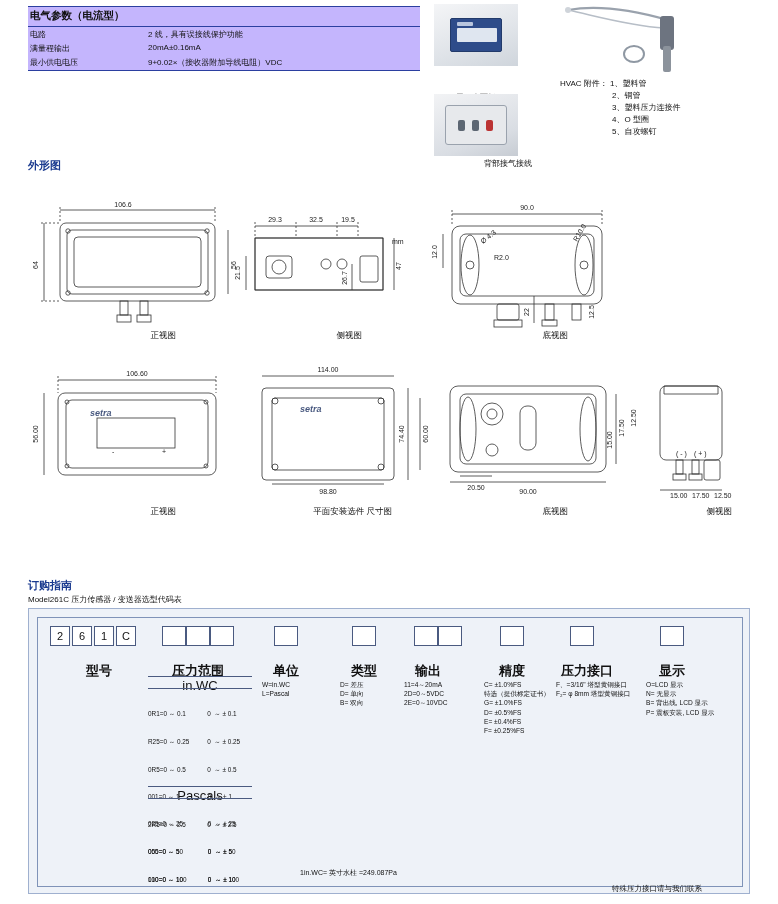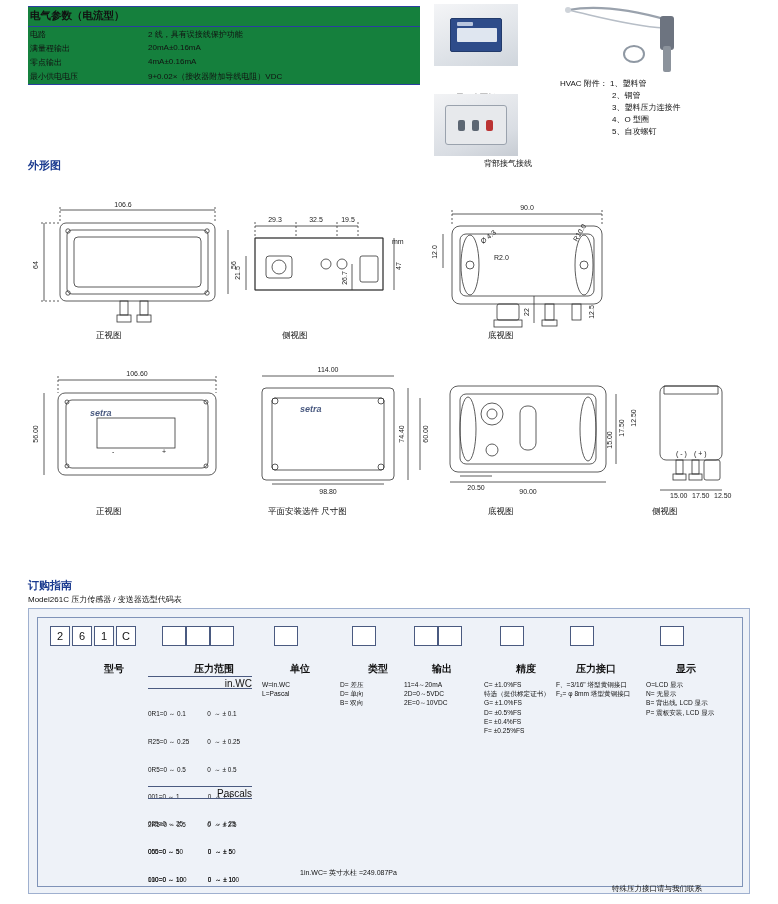--- a/index.html
+++ b/index.html
@@ -16,21 +16,21 @@
   .sec-title {
     color: #1a3a8f;
     font-weight: bold;
     font-size: 11px;
   }
   
   #elec-table {
     position:absolute; left:28px; top:6px; width:392px;
     border-top:1px solid #2b3fa0;
     border-bottom:1px solid #2b3fa0;
-    background:#15803d;
+    background:#c4b5fd;
   }
   #elec-table .title {
     font-size:10.5px; font-weight:bold; color:#111; padding:2px 2px 3px 2px;
     border-bottom:1px solid #2b3fa0;
   }
   #elec-table table { border-collapse:collapse; width:100%; }
   #elec-table td { font-size:8px; padding:1.6px 2px; vertical-align:top; color:#111;}
   #elec-table td.k { width:118px; }
   
   .photo-box {
@@ -67,42 +67,42 @@
   #photo-back .dev2 .p { position:absolute; width:7px;height:11px;background:#5c6672;border-radius:2px; top:14px;}
   #photo-back .dev2 .p1{ left:12px;} #photo-back .dev2 .p2{ left:26px;}
   #photo-back .dev2 .p3{ left:40px; background:#b33; }
   #cap-back { position:absolute; left:420px; top:158px; width:112px; text-align:right; font-size:8px;}
   #probe-svg { position:absolute; left:560px; top:2px; }
   #hvac-list { position:absolute; left:560px; top:78px; width:200px; font-size:8px; line-height:12px;}
 
   
   #outline-title { position:absolute; left:28px; top:158px; }
   #drawings { position:absolute; left:0; top:178px; width:778px; height:372px; }
-  .cap { position:absolute; font-size:8.5px; text-align:left; }
+  .cap { position:absolute; font-size:8.5px; text-align:right; }
 
   
   #order-title { position:absolute; left:28px; top:578px; }
   #order-sub { position:absolute; left:28px; top:594px; font-size:8px; }
   #order-box {
     position:absolute; left:28px; top:608px; width:722px; height:286px;
     background:#eef2f8; border:1px solid #9fb0cf;
   }
   #order-inner {
     position:absolute; left:8px; top:8px; width:706px; height:270px;
     border:1px solid #7f93b8;
   }
   .codebox {
     position:absolute; width:20px; height:20px; border:1px solid #4a5a80;
     background:#fff; text-align:center; font-size:11px; line-height:19px;
   }
   .bigbox {
     position:absolute; width:24px; height:20px; border:1px solid #4a5a80;
     background:#fff;
   }
-  .colhead { position:absolute; font-size:10px; font-weight:bold; text-align:right; }
+  .colhead { position:absolute; font-size:13px; font-weight:bold; text-align:center; }
   .colbody { position:absolute; font-size:6.6px; line-height:9.2px; white-space:pre; }
   .rangebox { position:absolute; font-size:6.4px; line-height:9.2px; white-space:pre;}
   .hrule { position:absolute; border-top:1px solid #4a5a80; }
   #note-bottom { position:absolute; left:300px; top:868px; font-size:7px; }
   #note-right { position:absolute; left:612px; top:884px; font-size:7.5px; }
 
   
   svg text { font-family:"Liberation Sans", sans-serif; }
 </style>
 </head>
@@ -112,24 +112,20 @@
   <div class="title">电气参数（电流型）</div>
   <table>
     <tbody>
         <tr>
       <td class="k">电路</td>
       <td class="v">2 线，具有误接线保护功能</td>
     </tr>
     <tr>
       <td class="k">满量程输出</td>
       <td class="v">20mA±0.16mA</td>
-    </tr>
-    <tr>
-      <td class="k">零点输出</td>
-      <td class="v">4mA±0.16mA</td>
     </tr>
     <tr>
       <td class="k">最小供电电压</td>
       <td class="v">9+0.02×（接收器附加导线电阻）VDC</td>
     </tr>
   </tbody>
     </table>
 </div>
 
 <div class="photo-box" id="photo-panel">

